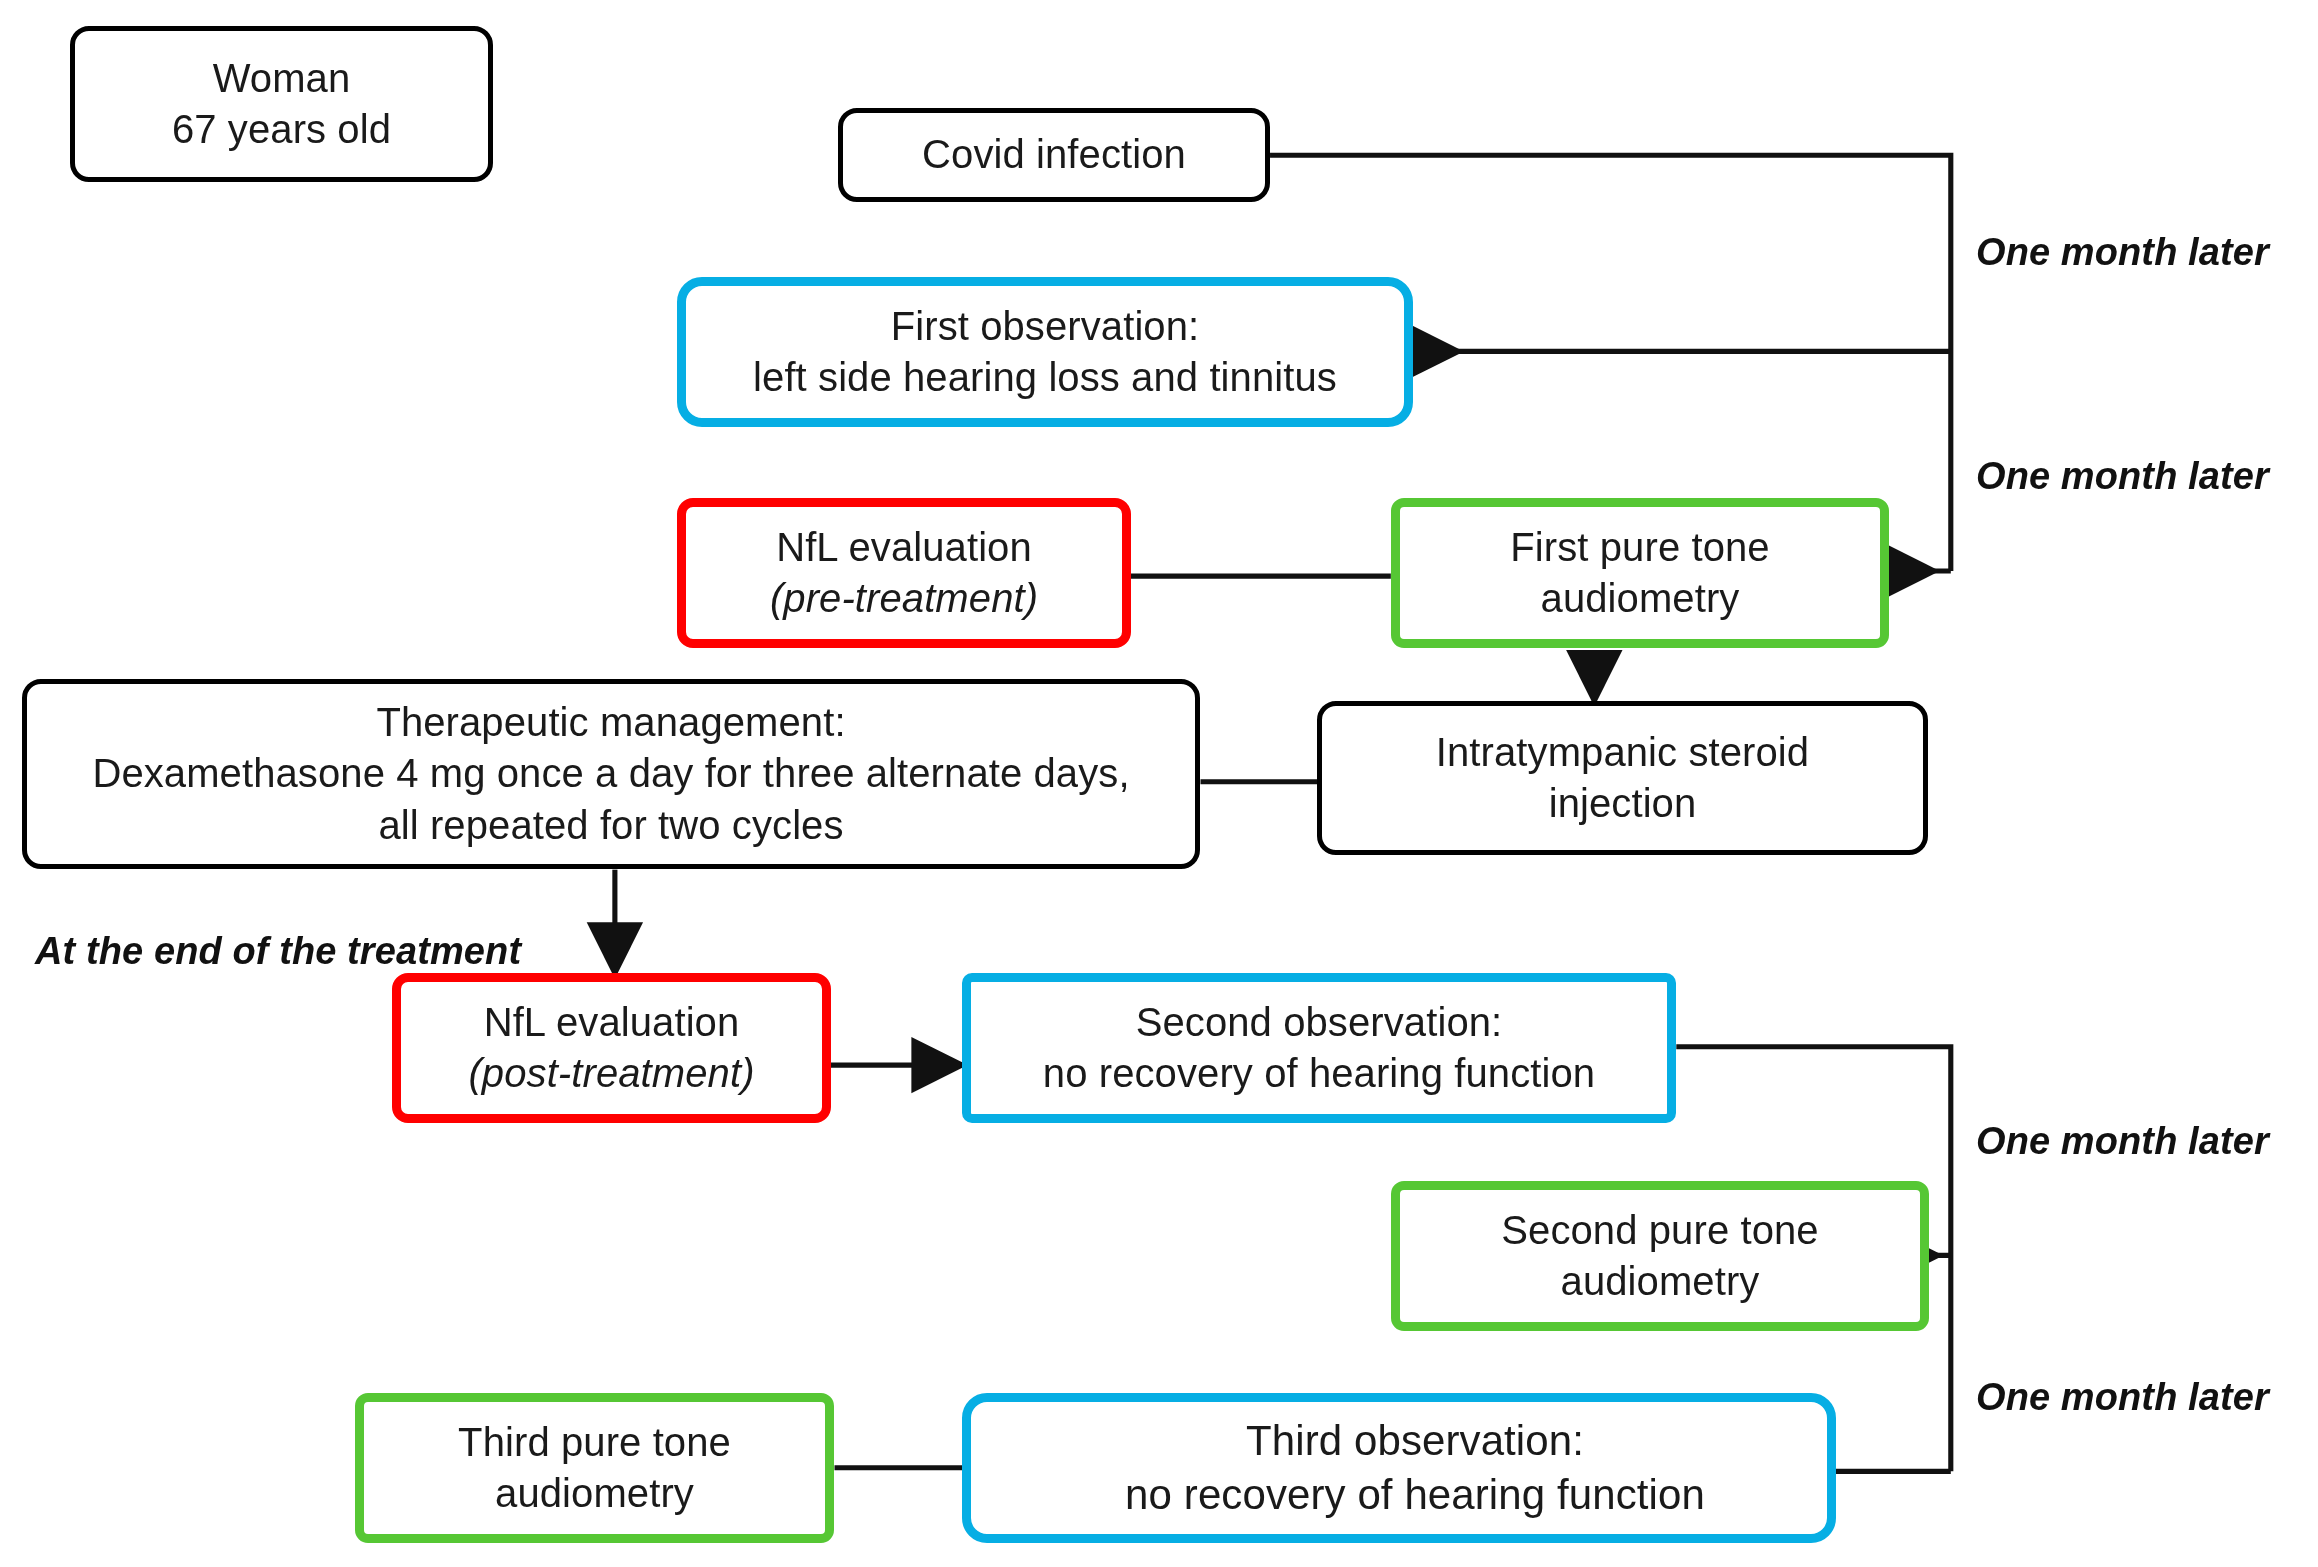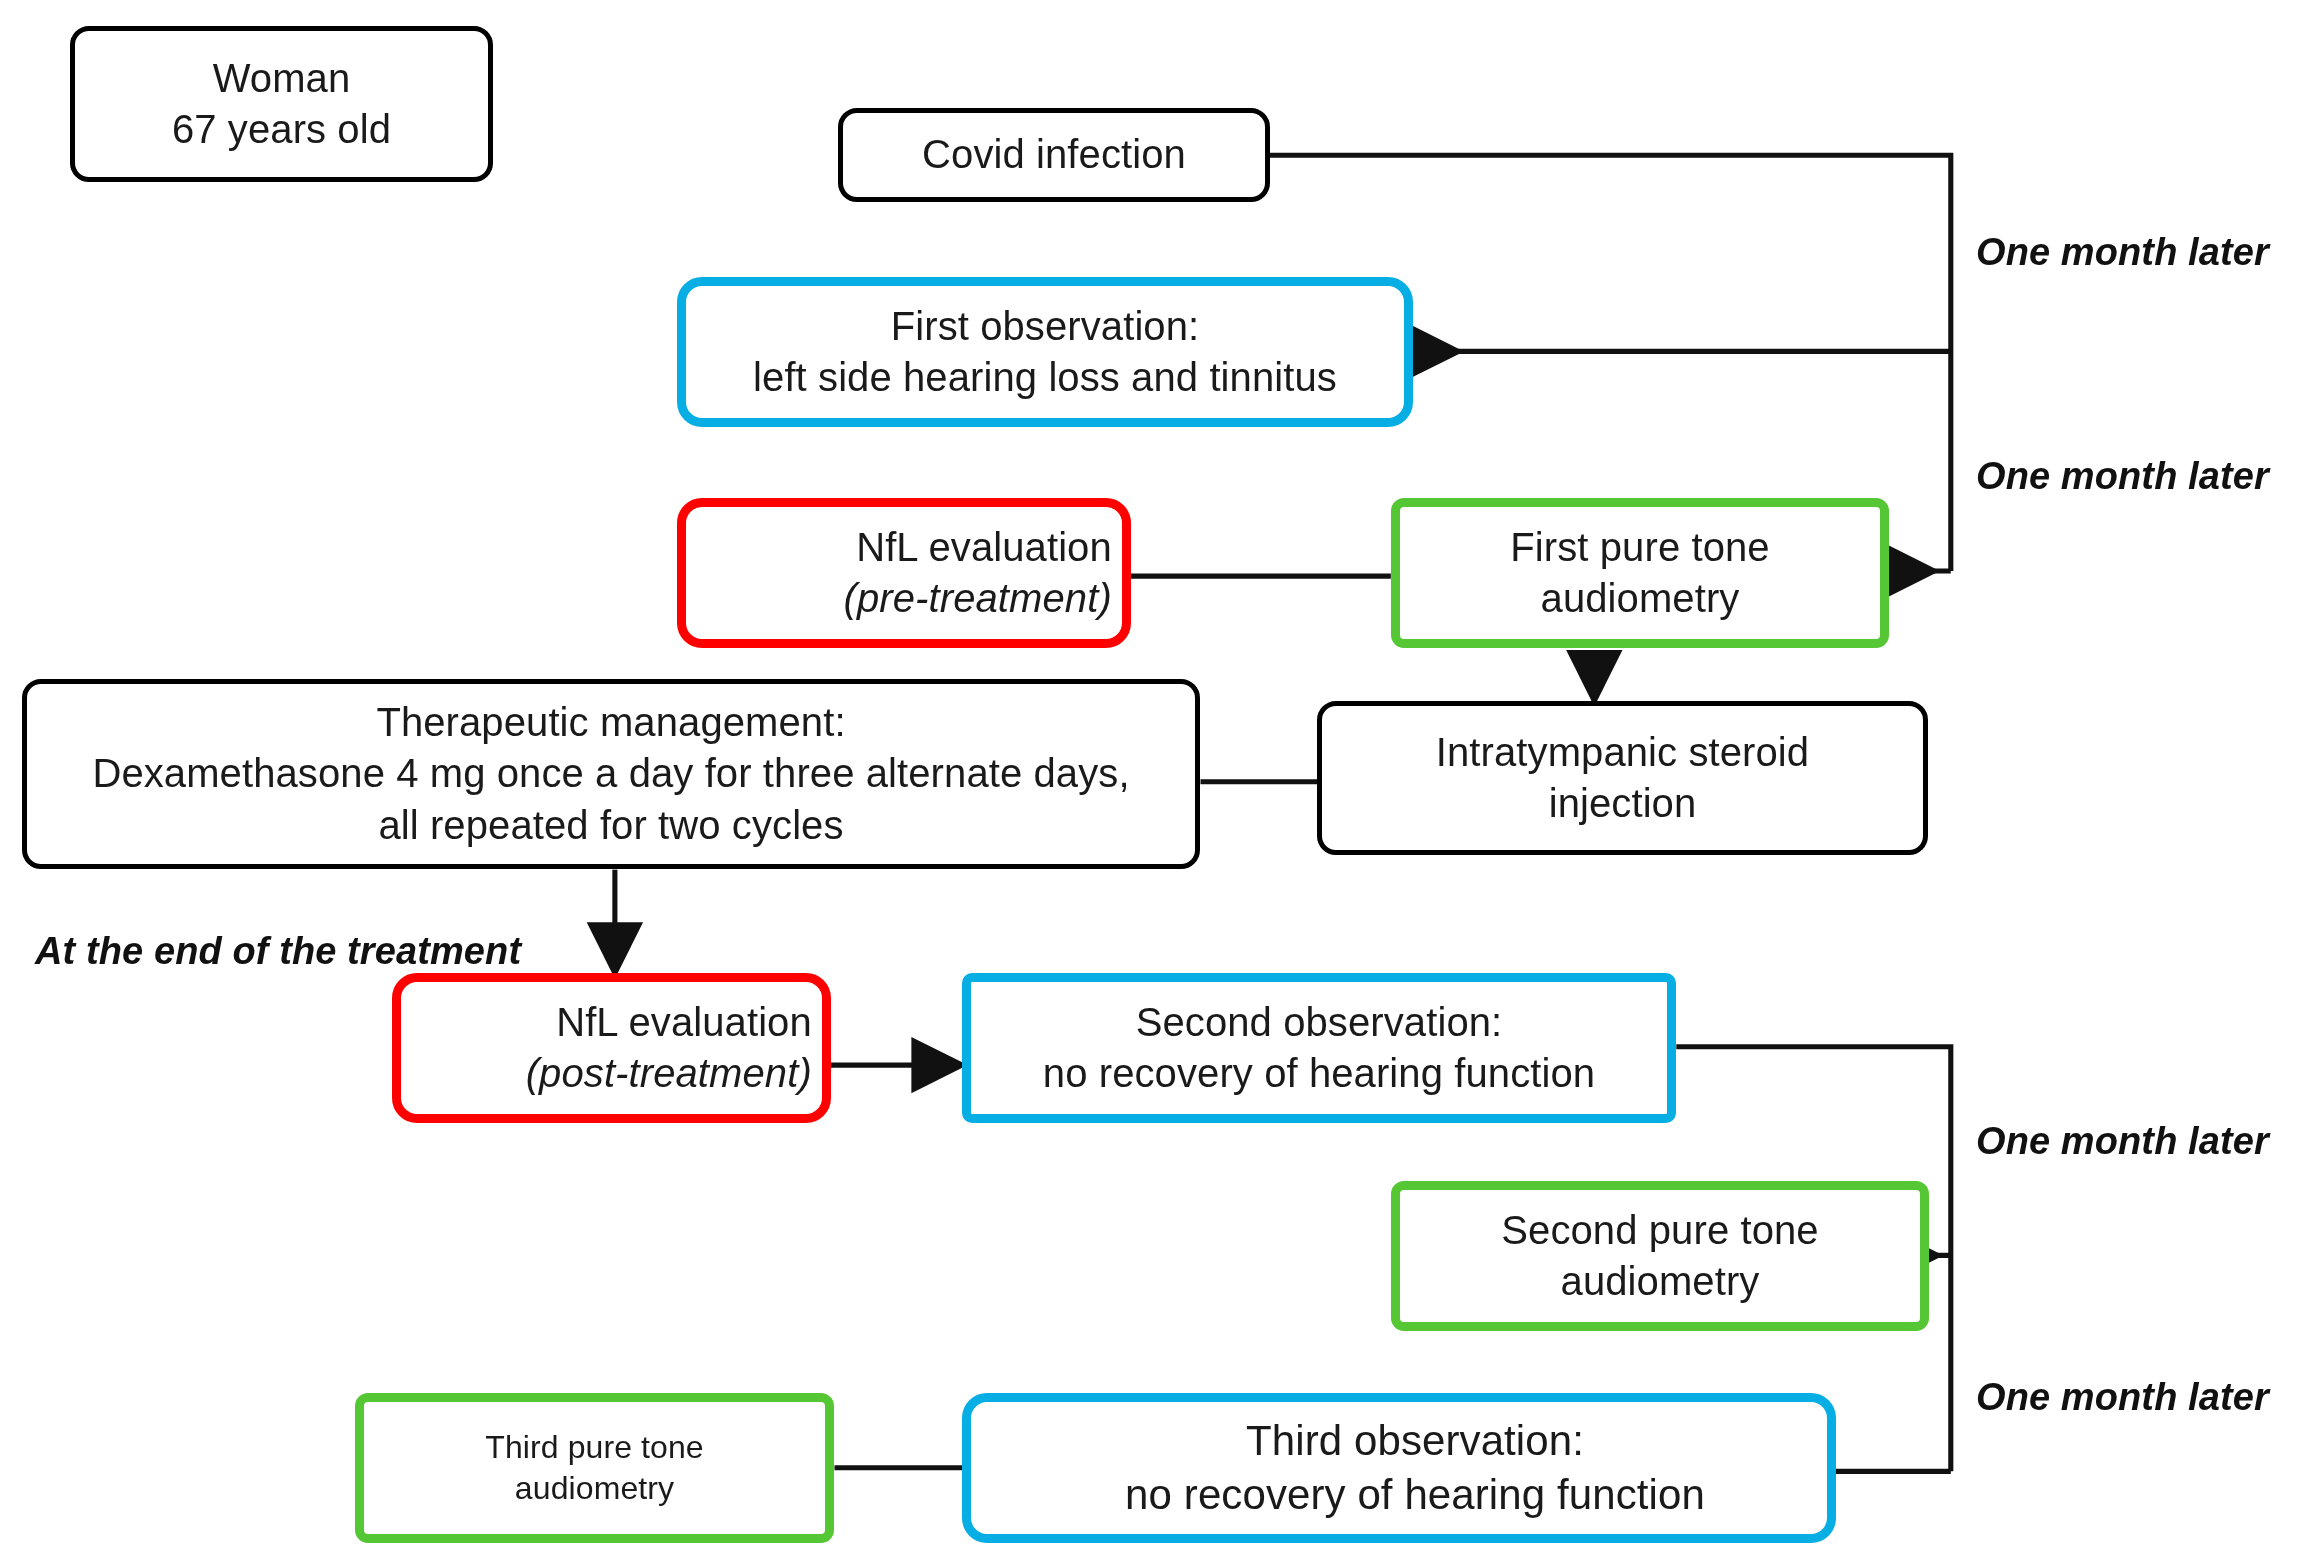--- a/index.html
+++ b/index.html
@@ -23,21 +23,21 @@
     color:#1a1a1a;
     line-height:1.28;
     letter-spacing:0.1px;
   }
   .node .txt{width:100%;padding:0 10.2px;}
   .node .l{display:block;white-space:nowrap;}
 
   
   .b-black{border:5.1px solid #000000;border-radius:19px;}
   .b-cyan {border:9.5px solid #06AEE4;border-radius:25px;}
-  .b-red  {border:9.5px solid #FF0000;border-radius:25px;text-align:right;}
+  .b-red  {border:9.5px solid #FF0000;border-radius:16px;}
   .b-green{border:9.5px solid #56C734;border-radius:13px;}
 
   .ital{font-style:italic;}
 
   .caption{
     position:absolute;
     font-style:italic;
     font-weight:bold;
     color:#111;
     white-space:nowrap;
@@ -149,21 +149,21 @@
     </div>
   </div>
 
   <div class="node b-green" style="left:1391px;top:1181px;width:538px;height:150px;font-size:40px;">
     <div class="txt">
       <span class="l">Second  pure tone</span>
       <span class="l">audiometry</span>
     </div>
   </div>
 
-  <div class="node b-green" style="left:355px;top:1393px;width:479px;height:150px;font-size:32px;">
+  <div class="node b-green" style="left:355px;top:1393px;width:479px;height:150px;font-size:40px;">
     <div class="txt">
       <span class="l">Third  pure tone</span>
       <span class="l">audiometry</span>
     </div>
   </div>
 
   <div class="node b-cyan" style="left:962px;top:1393px;width:874px;height:150px;font-size:42px;padding-left:32px;">
     <div class="txt">
       <span class="l">Third observation:</span>
       <span class="l">no recovery of hearing function</span>

